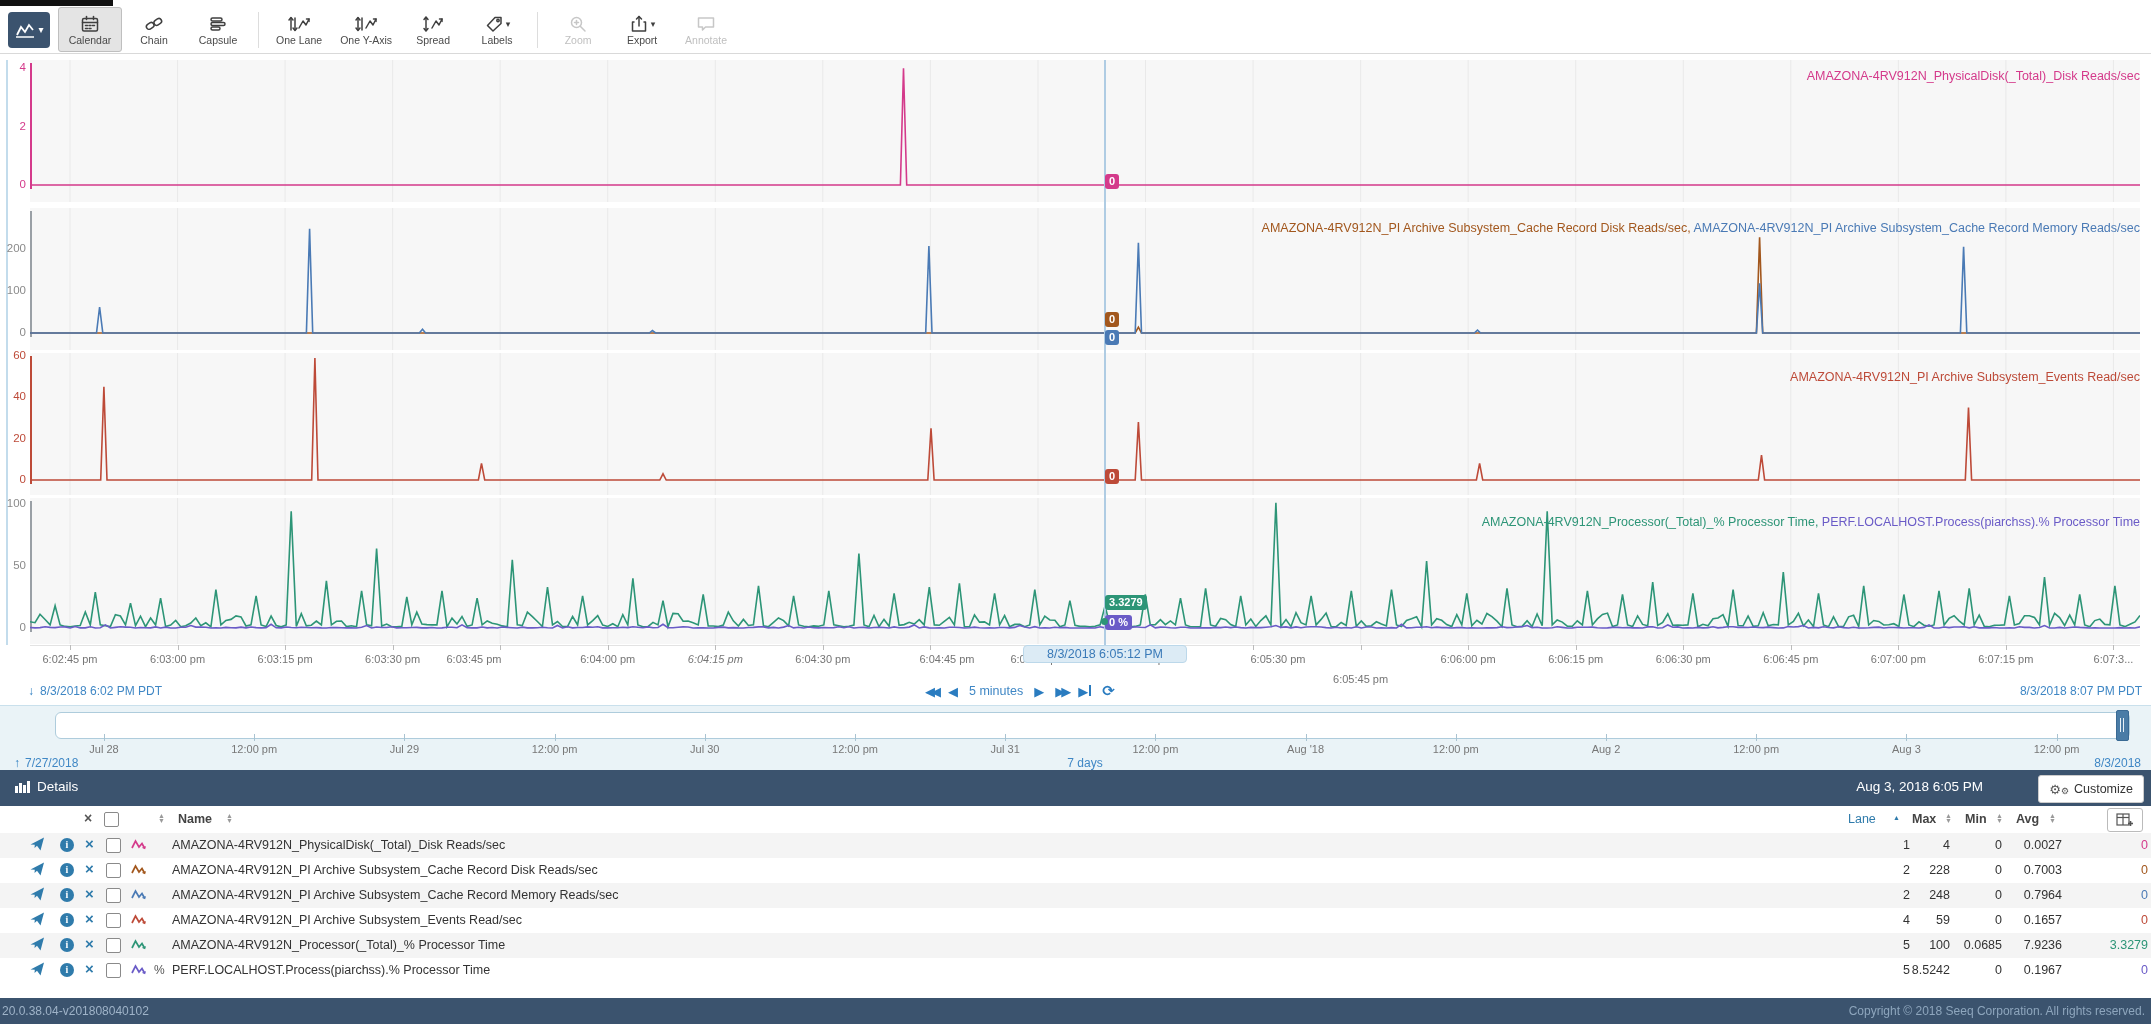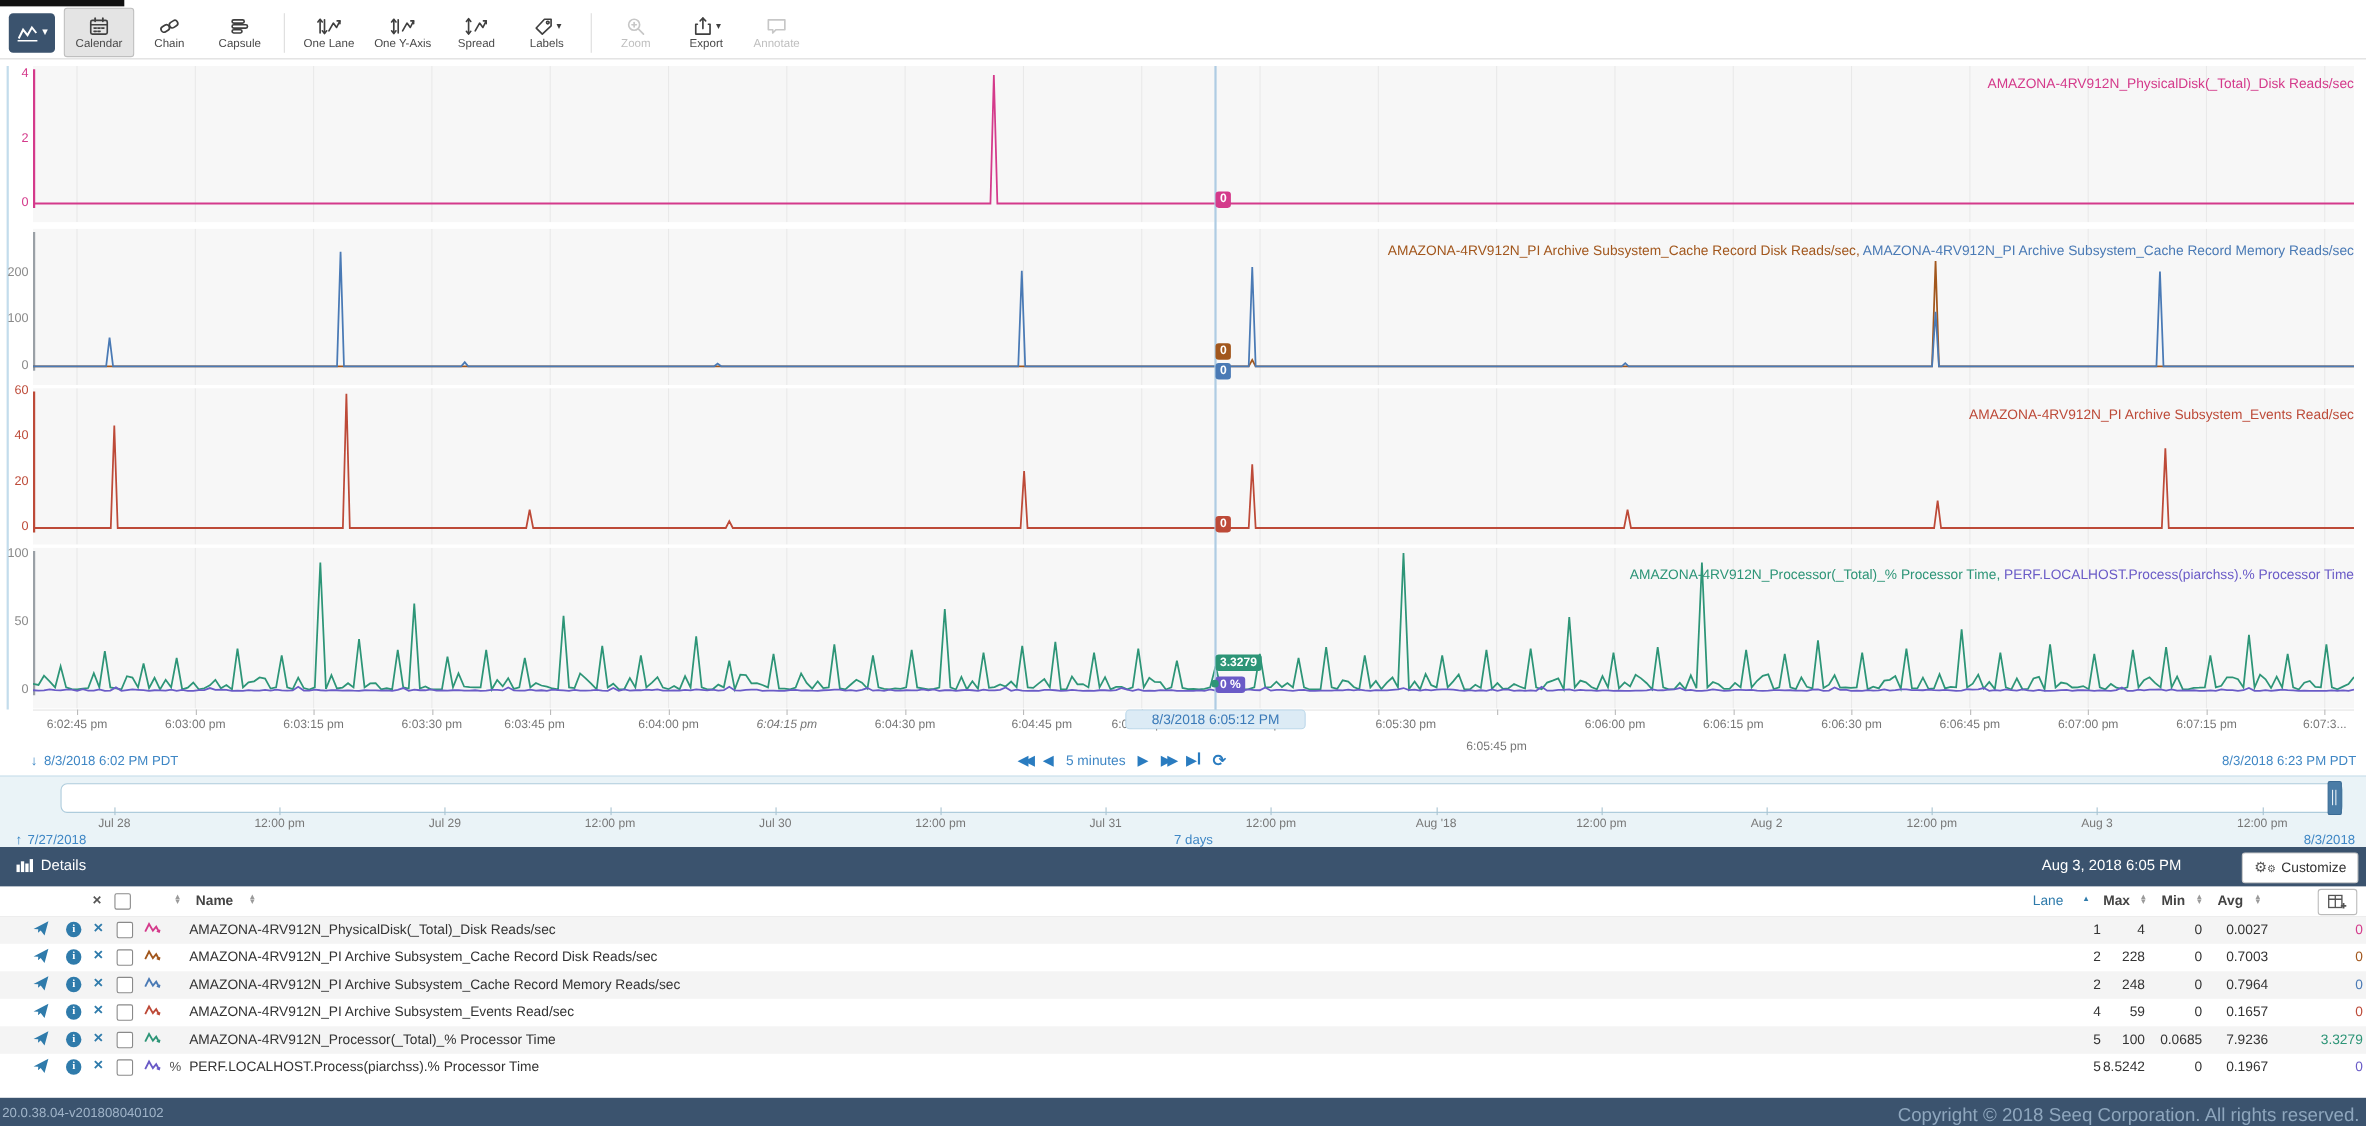--- a/index.html
+++ b/index.html
@@ -76,21 +76,21 @@
   .trow.odd{background:#f4f4f4;}
   .trow .ric{position:absolute;top:4px;cursor:pointer;}
   .trow .name{position:absolute;left:172px;top:5px;font-size:12.5px;color:#333;white-space:nowrap;}
   .trow .num{position:absolute;top:5px;font-size:12.5px;color:#333;text-align:right;}
   .trow .unit{position:absolute;left:154px;top:5px;font-size:12px;color:#555;}
   .info-ic{width:14px;height:14px;border-radius:50%;background:#2f7bab;color:#fff;font-size:10px;font-weight:bold;text-align:center;line-height:14px;font-family:"Liberation Serif",serif;}
   .x-ic{color:#2f7bab;font-weight:bold;font-size:15px;line-height:15px;}
   
   #statusbar{left:0;top:998px;width:2151px;height:26px;background:#3b536e;}
   #sb-left{position:absolute;left:2px;top:6px;font-size:12px;color:#9fb3c8;}
-  #sb-right{position:absolute;right:6px;top:6px;font-size:17px;color:#8ea6bd;}
+  #sb-right{position:absolute;right:6px;top:6px;font-size:12px;color:#8ea6bd;}
 </style>
 </head>
 <body>
 
 <div id="app">
   <div class="abs" id="top-strip"></div>
 
   <div class="abs" id="toolbar">
     <div id="trend-btn">
       <svg width="22" height="18" viewBox="0 0 22 18">
@@ -228,21 +228,21 @@
   <div class="abs" id="nav">
     <span class="chev">◀◀</span>
     <span class="chev1">◀</span>
     <span class="dur">5 minutes</span>
     <span class="chev1">▶</span>
     <span class="chev">▶▶</span>
     <span class="chev1"><span>▶</span><span class="endbar"></span></span>
     <span class="refresh">⟳</span>
   </div>
   <div class="abs" id="range-end">
-    <span class="link-blue">8/3/2018 6:23 PM PDT</span>
+    <span class="link-blue">8/3/2018 8:07 PM PDT</span>
   </div>
 
   <div class="abs" id="overview">
     <div id="ov-track"></div>
     <div id="ov-handle">
         <i style="left:3px"></i>
         <i style="left:6px"></i>
       </div>
     <div id="ov-ticks">
         <div class="ov-mark" style="left: 104px;"></div>
@@ -590,21 +590,21 @@
     <div class="abs" id="cursor-time" style="left: 1023px; top: 645px; width: 150px;">8/3/2018 6:05:12 PM</div>
     <div class="xtick-mark" style="left: 70px;"></div>
     <div class="xtick-label" style="left: 25px;">6:02:45 pm</div>
     <div class="xtick-mark" style="left: 177.55px;"></div>
     <div class="xtick-label" style="left: 132.55px;">6:03:00 pm</div>
     <div class="xtick-mark" style="left: 285.1px;"></div>
     <div class="xtick-label" style="left: 240.1px;">6:03:15 pm</div>
     <div class="xtick-mark" style="left: 392.65px;"></div>
     <div class="xtick-label" style="left: 347.65px;">6:03:30 pm</div>
     <div class="xtick-mark" style="left: 500.2px;"></div>
-    <div class="xtick-label" style="left: 441px;">6:03:45 pm</div>
+    <div class="xtick-label" style="left: 429px;">6:03:45 pm</div>
     <div class="xtick-mark" style="left: 607.75px;"></div>
     <div class="xtick-label" style="left: 562.75px;">6:04:00 pm</div>
     <div class="xtick-mark" style="left: 715.3px;"></div>
     <div class="xtick-label" style="left: 670.3px; font-style: italic;">6:04:15 pm</div>
     <div class="xtick-mark" style="left: 822.85px;"></div>
     <div class="xtick-label" style="left: 777.85px;">6:04:30 pm</div>
     <div class="xtick-mark" style="left: 930.4px;"></div>
     <div class="xtick-label" style="left: 902px;">6:04:45 pm</div>
     <div class="xtick-mark" style="left: 1037.95px;"></div>
     <div class="xtick-label" style="left: 992.95px;">6:05:00 pm</div>

